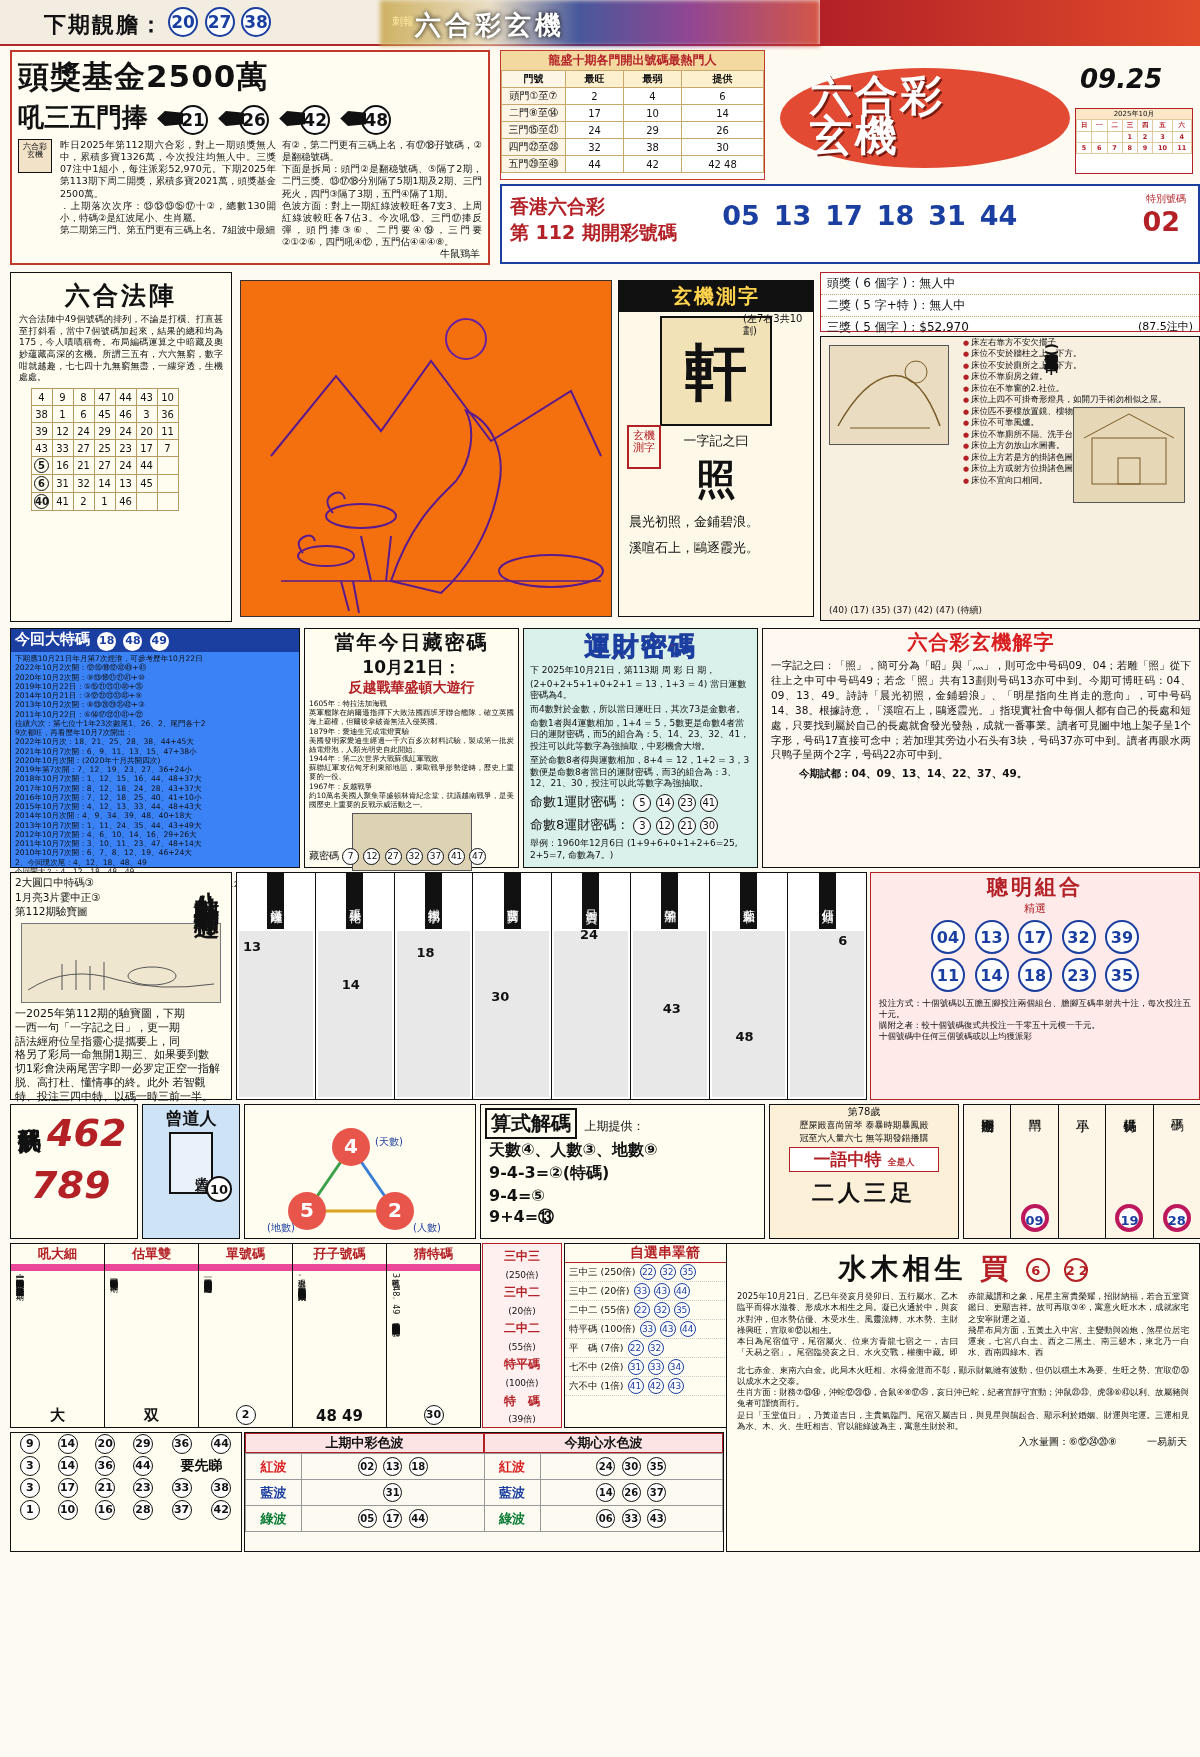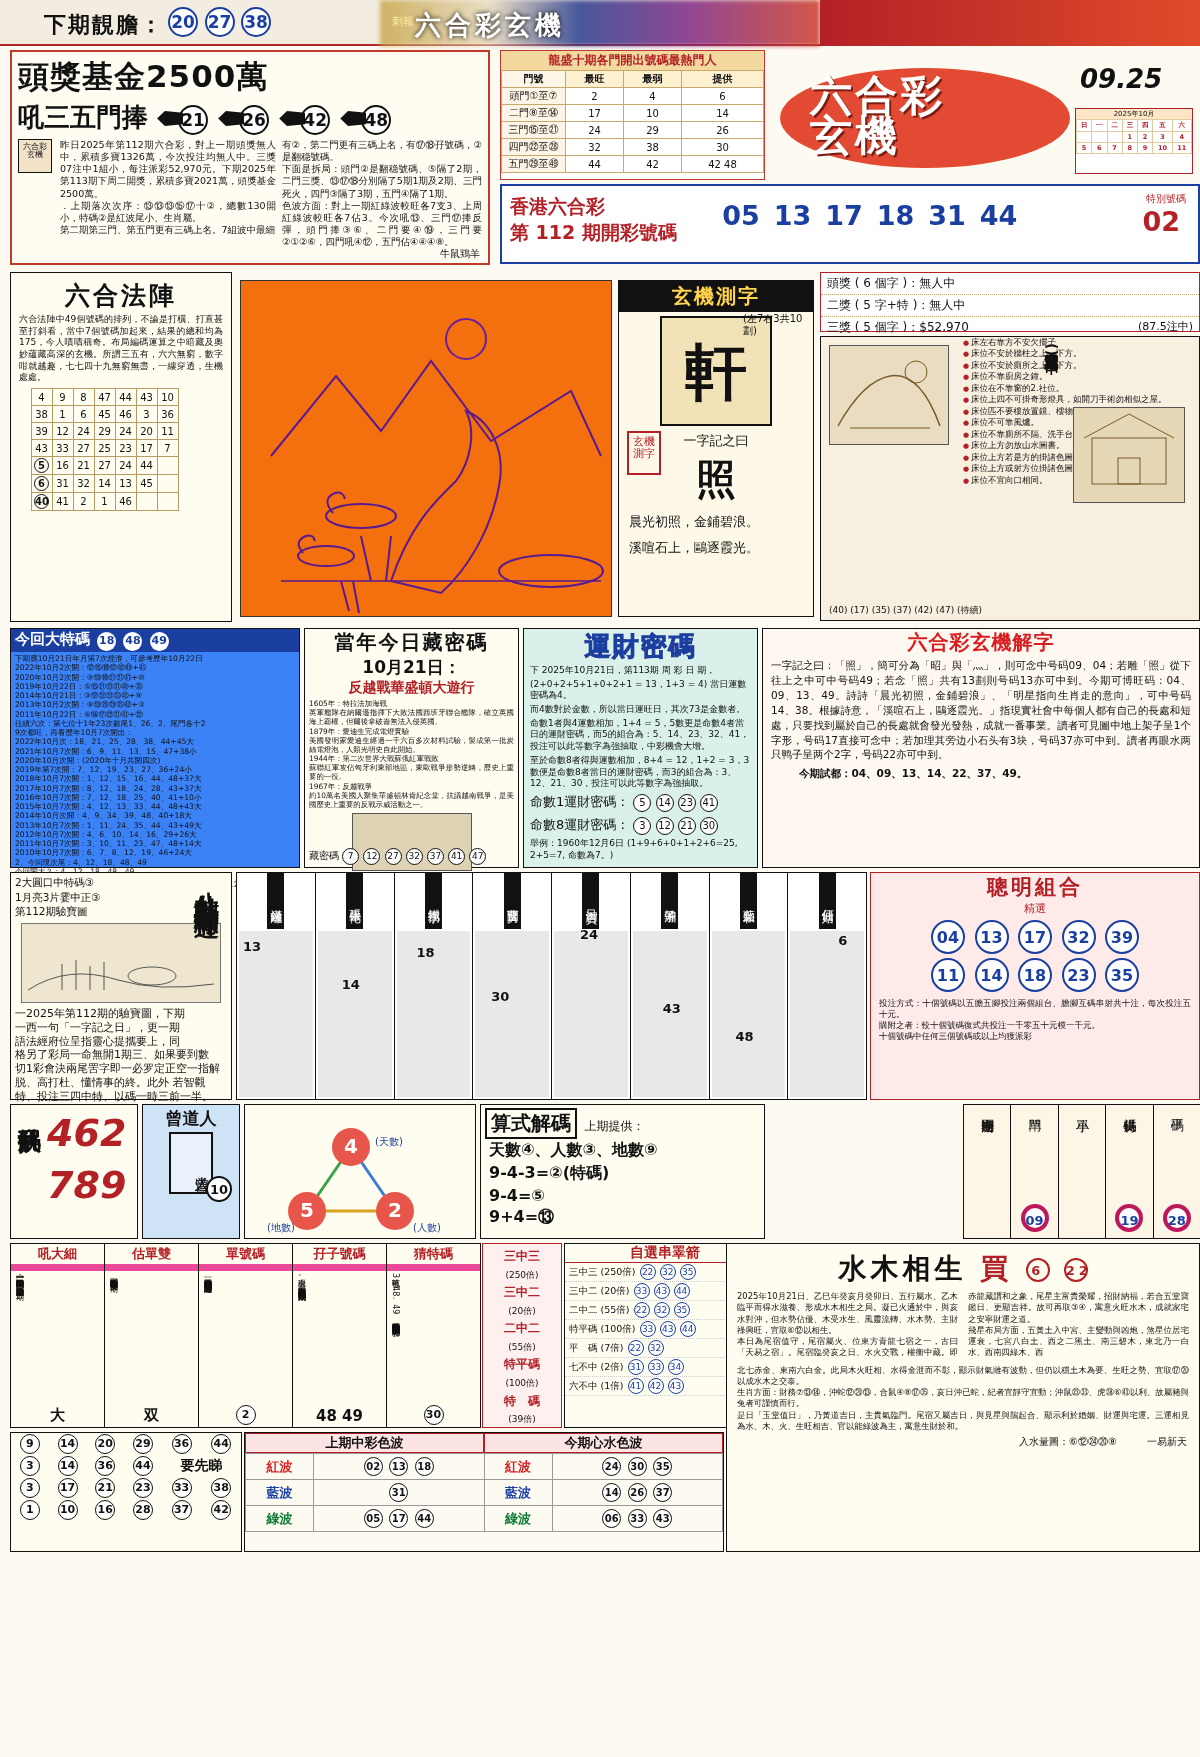--- a/index.html
+++ b/index.html
@@ -102,21 +102,21 @@
   #art { left:240px; top:280px; width:372px; height:337px; background:#f4700f; border:1px solid #333; overflow:hidden;}
 
   
   #xuanji { left:618px; top:280px; width:196px; height:337px; background:#fdf8e8; border:1px solid #111; }
   #xuanji .hd { background:#111; color:#ffd34d; font-size:20px; font-weight:bold; text-align:center; padding:2px; letter-spacing:2px;}
   #xuanji .big { margin:4px auto; width:112px; height:110px; border:2px solid #111; background:#f1e2b8; font-size:62px; font-weight:bold; text-align:center; line-height:108px;}
   #xuanji .side { position:absolute; left:124px; top:32px; width:62px; font-size:10px; line-height:1.2; }
   #xuanji .ln1 { margin:6px 0 0; text-align:center; font-size:13px; }
   #xuanji .zhao { text-align:center; font-size:40px; font-weight:bold; margin:2px 0; }
   #xuanji .poem { margin:4px 10px; font-size:13px; line-height:1.7; }
-  #stamp { position:absolute; left:8px; top:150px; width:34px; height:44px; border:2px solid #b32127; color:#b32127; font-size:11px; text-align:center; line-height:1.1; padding-top:3px;}
+  #stamp { position:absolute; left:8px; top:144px; width:34px; height:44px; border:2px solid #b32127; color:#b32127; font-size:11px; text-align:center; line-height:1.1; padding-top:3px;}
 
   
   #prize { left:820px; top:272px; width:380px; height:60px; background:#fff; border:1px solid #b32127; font-size:12px; }
   #prize div { border-bottom:1px dotted #c9a96b; padding:2px 6px; }
   #prize div:last-child { border-bottom:none; }
   #prize .amt { float:right; font-size:11px; }
 
   
   #fs { left:820px; top:336px; width:380px; height:285px; background:#f7efe0; border:1px solid #111; }
   #fs .title { position:absolute; left:222px; top:6px; font-size:14px; writing-mode:vertical-rl; font-weight:bold; height:260px;}
@@ -174,21 +174,21 @@
   #smart .sub { text-align:center; font-size:11px; color:#b32127; }
   #smart .row { text-align:center; margin:4px 0; }
   #smart .b { display:inline-block; width:34px;height:34px;border-radius:50%;border:2px solid #1b3fa0;background:#fff;color:#1b3fa0;
       font-size:16px; font-weight:bold; line-height:31px; margin:0 3px;}
   #smart .t { font-size:8.5px; line-height:1.3; padding:2px 8px; text-align:justify;}
 
   
   #fl { left:10px; top:1104px; width:128px; height:135px; background:#fffdf0; border:1px solid #111;}
   #fl .v { position:absolute; left:4px; top:6px; writing-mode:vertical-rl; font-size:23px; font-weight:bold;}
   #fl .n1 { position:absolute; left:36px; top:6px; font-size:38px; font-weight:bold; color:#b32127; font-style:italic;}
-  #fl .n2 { position:absolute; left:36px; top:58px; font-size:38px; font-weight:bold; color:#b32127; font-style:italic;}
+  #fl .n2 { position:absolute; left:20px; top:58px; font-size:38px; font-weight:bold; color:#b32127; font-style:italic;}
 
   #dao { left:142px; top:1104px; width:98px; height:135px; background:#cfe3f7; border:1px solid #111;}
   #dao .ttl { text-align:center; font-size:17px; font-weight:bold; padding-top:2px;}
   #dao .box { margin:2px auto; width:44px;height:62px;border:2px solid #111; background:#e9f2fb; font-size:15px; text-align:center; writing-mode:vertical-rl; padding-top:3px;}
   #dao .c { position:absolute; right:7px; bottom:36px; width:26px;height:26px;border-radius:50%;border:2px solid #111;background:#fff;text-align:center;line-height:23px;font-size:13px;font-weight:bold;}
 
   #tri { left:244px; top:1104px; width:232px; height:135px; background:#fffdf0; border:1px solid #111;}
   #tri .node { position:absolute; width:38px;height:38px;border-radius:50%;background:#e8554b;color:#fff;font-size:20px;font-weight:bold;text-align:center;line-height:36px;}
   #tri .lb { position:absolute; font-size:10px; color:#1b3fa0;}
 
@@ -232,21 +232,21 @@
   #bl { left:10px; top:1432px; width:232px; height:120px; background:#fffdf0; border:1px solid #111;}
   #bl table { border-collapse:collapse; width:100%; }
   #bl td { text-align:center; font-size:13px; font-weight:bold; padding:1px 0;}
   #bl .c { display:inline-block; width:20px;height:20px;border-radius:50%;border:1px solid #111;background:#fff;font-size:11px;line-height:18px;}
 
   #wave { left:244px; top:1432px; width:480px; height:120px; border:1px solid #111;}
   #wave .hd { display:flex; }
   #wave .hd div { flex:1; text-align:center; font-size:13px; font-weight:bold; background:#fde4e4; border:1px solid #b32127;}
   #wave table { width:100%; border-collapse:collapse; }
   #wave td { border:1px solid #999; font-size:13px; font-weight:bold; text-align:center; height:26px; }
-  #wave .lab { width:68px; }
+  #wave .lab { width:56px; }
   #wave .cc { display:inline-block; width:19px;height:19px;border-radius:50%;border:1px solid #111;background:#fff;font-size:10px;line-height:17px;margin:0 1px;}
 
   #sx { left:726px; top:1243px; width:474px; height:309px; background:#fffdf0; border:1px solid #111;}
   #sx .hd { text-align:center; font-size:28px; font-weight:bold; letter-spacing:4px; padding-top:6px;}
   #sx .hd .bb { color:#b32127; }
   #sx .hd .cir { display:inline-block; width:24px;height:24px;border-radius:50%;border:2px solid #b32127;color:#b32127;font-size:13px;line-height:21px;text-align:center;vertical-align:3px;}
   #sx .t { font-size:8.4px; line-height:1.34; padding:3px 10px; text-align:justify; column-count:2; column-gap:10px;}
   #sx .sig { text-align:right; font-size:10px; padding-right:12px; }
 </style>
 </head>
@@ -763,20 +763,30 @@
 
   <div class="abs" id="calc">
     <span class="hd">算式解碼</span>
     <span class="sub">上期提供：</span>
     <div class="row big">天數④、人數③、地數⑨</div>
     <div class="row big">9-4-3=②(特碼)</div>
     <div class="row big">9-4=⑤</div>
     <div class="row big">9+4=⑬</div>
   </div>
 
+  <div class="abs" id="yy">
+    <div class="hdd">第78歲</div>
+    <div class="t">歷屎殿喜尚留琴   泰暴時期暴鳳殿</div>
+    <div class="t">冠至六人量六七   無等期發錯播購</div>
+    <div class="m">
+      <span>一語中特</span>
+      <span style="font-size:9px">全是人</span>
+    </div>
+    <div class="b">二人三足</div>
+  </div>
 
   <div class="abs" id="side3">
     <div class="sb">
       <span class="v">今期開邊辦</span>
     </div>
     <div class="sb">
       <span class="v">單門</span>
       <span class="n">09</span>
     </div>
     <div class="sb">

